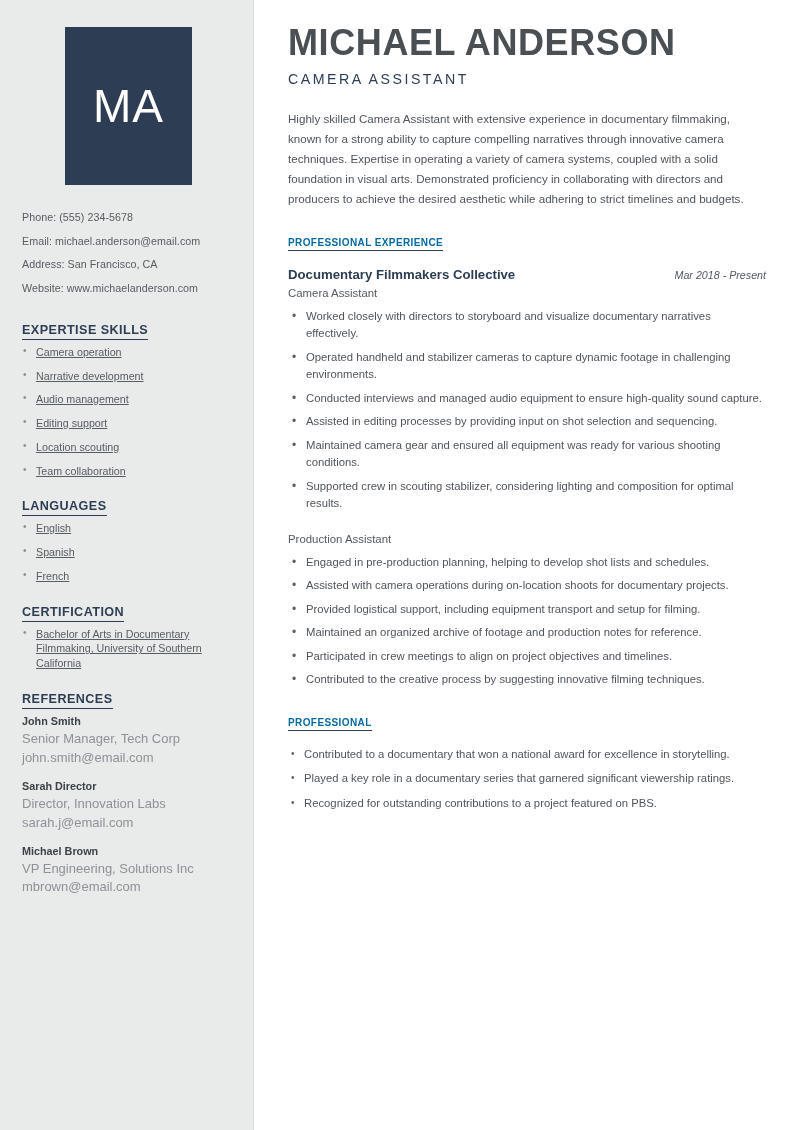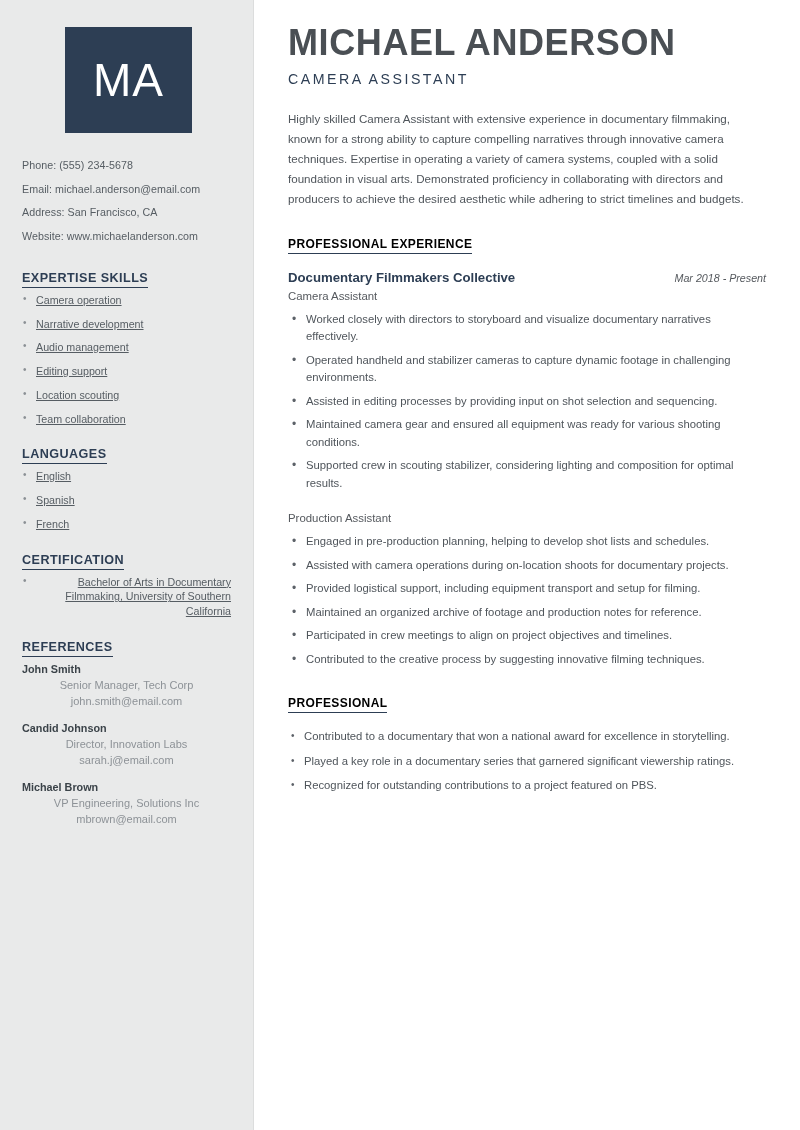--- a/index.html
+++ b/index.html
@@ -25,21 +25,21 @@
   #sidebar {
     width: 254px;
     min-width: 254px;
     background: #e9eaea;
     border-right: 1px solid #dcdddd;
     padding: 27px 22px 20px 22px;
   }
 
   .avatar-box {
     width: 127px;
-    height: 106px;
+    height: 158px;
     background: #2d3e54;
     margin: 0 auto 0 43px;
     display: flex;
     align-items: center;
     justify-content: center;
   }
   .avatar-initials {
     color: #ffffff;
     font-size: 46px;
     font-weight: 400;
@@ -84,35 +84,34 @@
   }
   .side-list li::before {
     content: "\2022";
     position: absolute;
     left: 1px;
     top: -1px;
     font-size: 10px;
     color: #8b9095;
   }
 
-  .cert-list li { margin-bottom: 4px; text-align: right; }
+  .cert-list li { margin-bottom: 4px; }
 
   .ref-item { margin-bottom: 11px; }
   .ref-name {
     font-size: 10.8px;
     font-weight: bold;
     color: #3b4349;
     line-height: 1.4;
     margin-bottom: 1px;
   }
   .ref-role, .ref-email {
-    font-size: 11px;
+    font-size: 13px;
     color: #8d9297;
     line-height: 1.45;
-    text-align: center;
   }
 
   
   #main {
     flex: 1;
     padding: 24px 34px 20px 34px;
     background: #ffffff;
   }
 
   .full-name {
@@ -135,23 +134,23 @@
     font-size: 11.6px;
     color: #4f555b;
     line-height: 1.72;
     margin-bottom: 22px;
     text-align: left;
   }
 
   .main-section { margin-bottom: 4px; }
 
   .main-heading {
-    font-size: 12px;
-    font-weight: bold;
-    color: #000000;
+    font-size: 10px;
+    font-weight: bold;
+    color: #0369a1;
     letter-spacing: 0.4px;
     padding-bottom: 2px;
     border-bottom: 1.5px solid #2d3e54;
     display: inline-block;
     margin-bottom: 15px;
     margin-top: 6px;
   }
 
   .job-entry { margin-bottom: 6px; }
 
@@ -257,21 +256,21 @@
     <section class="side-section">
       <div class="side-heading">REFERENCES</div>
 
       <div class="ref-item">
         <div class="ref-name">John Smith</div>
         <div class="ref-role">Senior Manager, Tech Corp</div>
         <div class="ref-email">john.smith@email.com</div>
       </div>
 
       <div class="ref-item">
-        <div class="ref-name">Candid Johnson</div>
+        <div class="ref-name">Sarah Director</div>
         <div class="ref-role">Director, Innovation Labs</div>
         <div class="ref-email">sarah.j@email.com</div>
       </div>
 
       <div class="ref-item">
         <div class="ref-name">Michael Brown</div>
         <div class="ref-role">VP Engineering, Solutions Inc</div>
         <div class="ref-email">mbrown@email.com</div>
       </div>
     </section>
@@ -290,20 +289,21 @@
 
       <div class="job-entry">
         <div class="job-row">
           <span class="job-company">Documentary Filmmakers Collective</span>
           <span class="job-dates">Mar 2018 - Present</span>
         </div>
         <div class="job-role">Camera Assistant</div>
         <ul class="bullets">
           <li>Worked closely with directors to storyboard and visualize documentary narratives effectively.</li>
           <li>Operated handheld and stabilizer cameras to capture dynamic footage in challenging environments.</li>
+          <li>Conducted interviews and managed audio equipment to ensure high-quality sound capture.</li>
           <li>Assisted in editing processes by providing input on shot selection and sequencing.</li>
           <li>Maintained camera gear and ensured all equipment was ready for various shooting conditions.</li>
           <li>Supported crew in scouting stabilizer, considering lighting and composition for optimal results.</li>
         </ul>
       </div>
 
       <div class="job-entry second">
         <div class="job-role">Production Assistant</div>
         <ul class="bullets">
           <li>Engaged in pre-production planning, helping to develop shot lists and schedules.</li>

